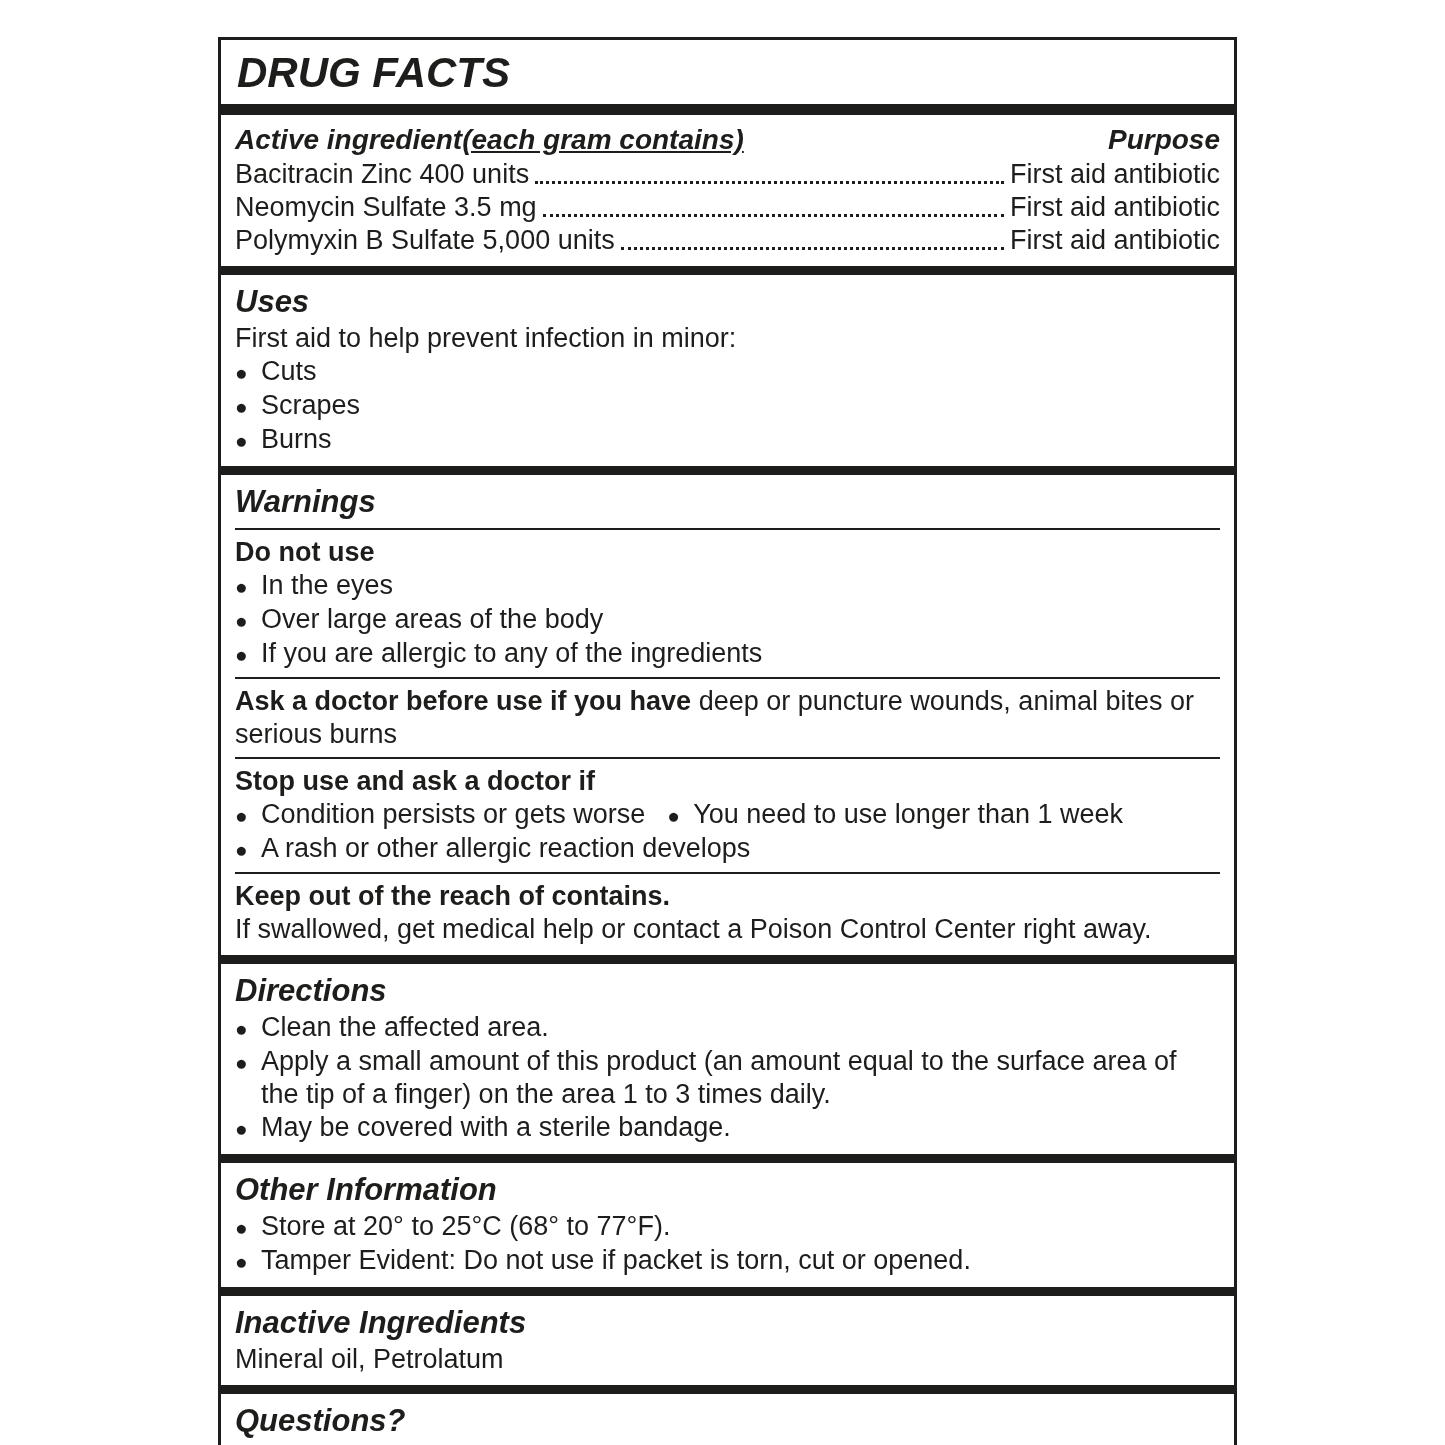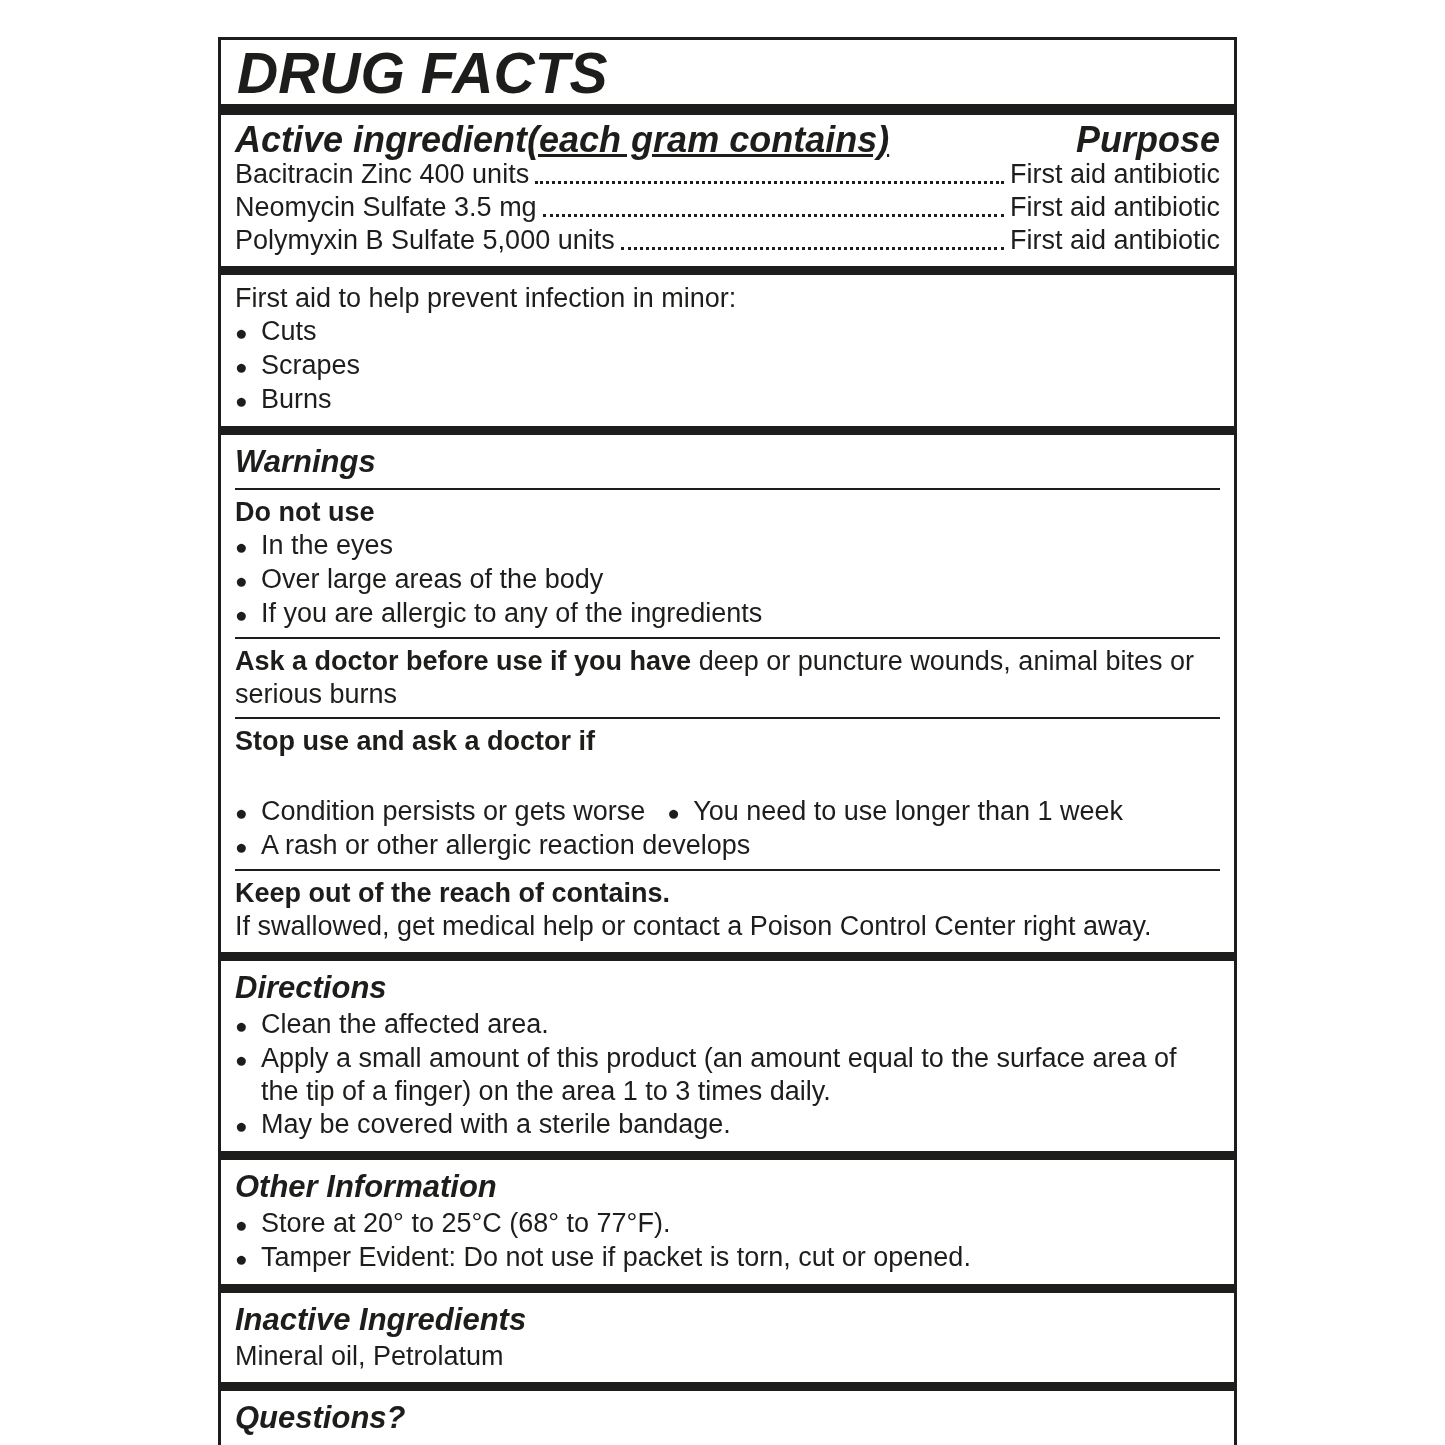--- a/index.html
+++ b/index.html
@@ -8,34 +8,34 @@
     font-family:"Liberation Sans","DejaVu Sans",sans-serif; color:#1d1d1b;
     overflow:hidden;
   }
   .label {
     position:absolute; left:218px; top:37px; width:1013px;
     border:3px solid #1d1d1b; background:#ffffff; box-sizing:content-box;
   }
   .bar { height:9px; background:#1d1d1b; }
   .sec { padding:7px 14px 9px 14px; font-size:27px; line-height:33px; }
   .title-sec { padding:8px 14px 6px 16px; border-bottom:2px solid #1d1d1b; }
-  .title { font-size:57px; line-height:50px; font-weight:bold; font-style:italic; }
+  .title { font-size:42px; line-height:50px; font-weight:bold; font-style:italic; }
   .sec-heading { font-size:31px; line-height:40px; font-weight:bold; font-style:italic; }
   .b { font-weight:bold; }
   .ai-header { display:flex; justify-content:space-between; align-items:baseline;
-    font-weight:bold; font-style:italic; font-size:36px; line-height:36px; }
+    font-weight:bold; font-style:italic; font-size:28px; line-height:36px; }
   .ai-note { margin-left:0; margin-right:auto;text-decoration:underline; }
   .ai-row { display:flex; align-items:baseline; }
   .leader { flex:1 1 auto; border-bottom:3px dotted #1d1d1b; align-self:flex-end;
     margin:0 6px 7px 6px; min-width:30px; }
   .bullet-line { display:flex; align-items:baseline; }
   .blt { flex:0 0 auto; width:26px; font-size:21px; }
   .blt2 { flex:0 0 auto; width:26px; font-size:21px; margin-left:22px; }
   .txt { flex:1 1 auto; }
-  .txt-inline { flex:0 0 auto;margin-top:37px; }
+  .txt-inline { flex:0 0 auto; }
   hr.thin { border:none; border-top:2px solid #1d1d1b; margin:6px 0; }
   .mt2 { margin-top:2px; }
 </style>
 </head>
 <body>
 
 <div class="page">
   <div class="label">
 
     <div class="title-sec">
@@ -61,20 +61,21 @@
       </div>
       <div class="ai-row">
         <span>Polymyxin B Sulfate 5,000 units</span>
         <span class="leader"></span>
         <span>First aid antibiotic</span>
       </div>
     </div>
     <div class="bar"></div>
 
     <div class="sec">
+      <div class="sec-heading">Uses</div>
       <div>First aid to help prevent infection in minor:</div>
       <div class="bullet-line">
         <span class="blt">●</span>
         <span class="txt">Cuts</span>
       </div>
       <div class="bullet-line">
         <span class="blt">●</span>
         <span class="txt">Scrapes</span>
       </div>
       <div class="bullet-line">

